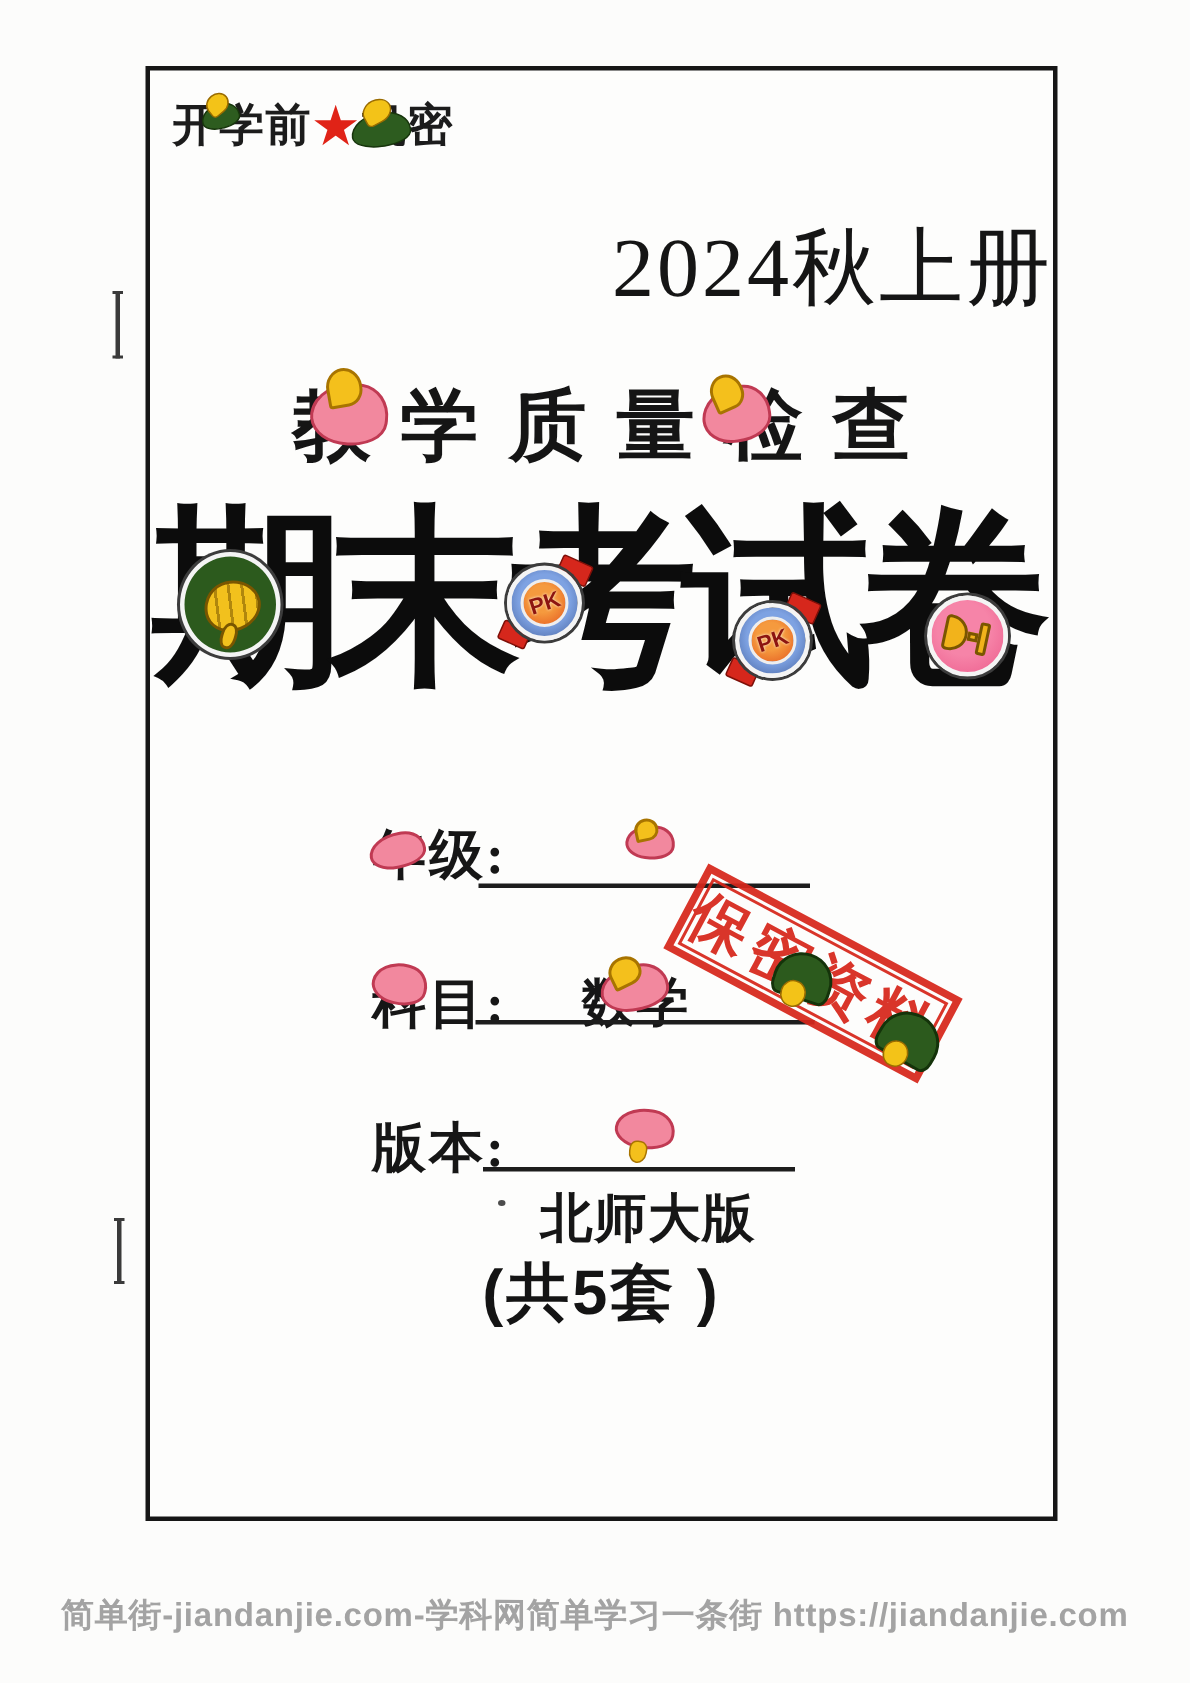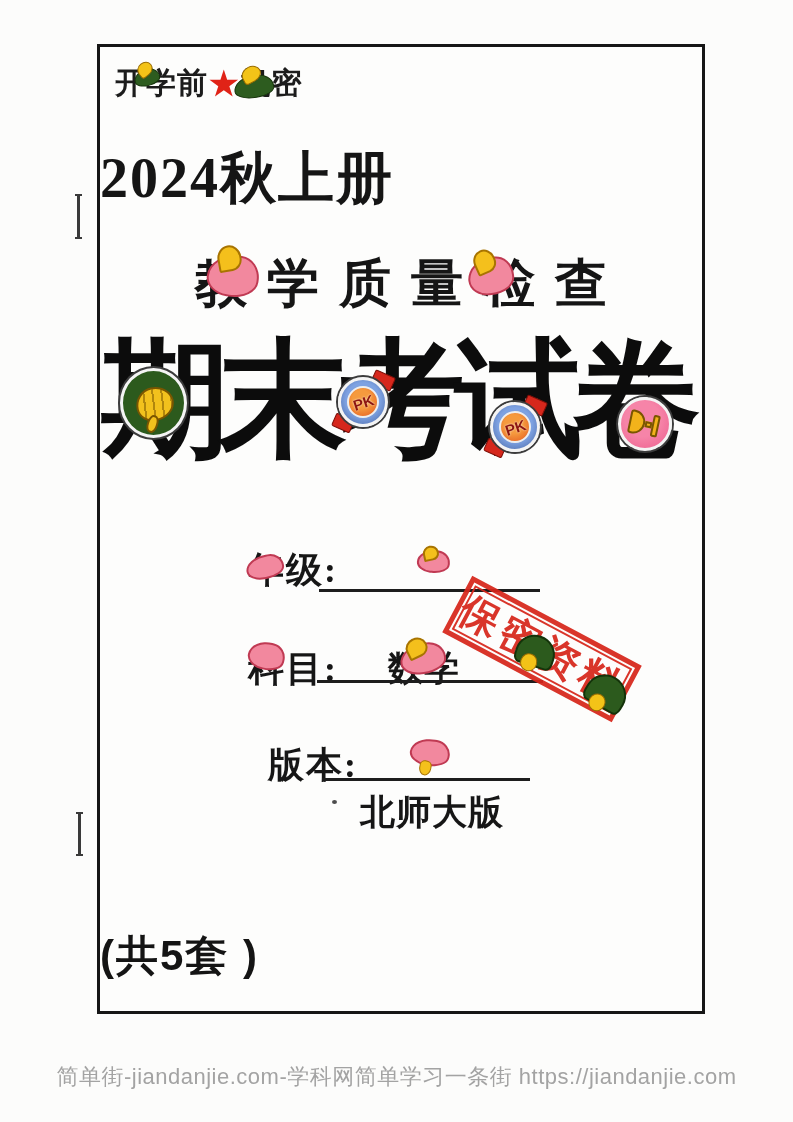--- a/index.html
+++ b/index.html
@@ -41,21 +41,21 @@
   .leaf-sticker::before { content:""; position:absolute; background:#f3c318; border:1px solid #9a6c00;
     border-radius:50% 50% 50% 20%; }
   .leaf-a { left:34px; top:22px; width:26px; height:17px; transform:rotate(-14deg); }
   .leaf-a::before { left:4px; top:-8px; width:14px; height:12px; transform:rotate(-25deg); }
   .leaf-b { left:134px; top:28px; width:40px; height:23px; transform:rotate(-8deg); }
   .leaf-b::before { left:8px; top:-10px; width:18px; height:14px; transform:rotate(-20deg); }
 
   
   .title-year {
     position:absolute; left:0; top:94px; width:100%;
-    text-align:left; font-size:56px; font-weight:700; color:#151515;
+    text-align:right; font-size:56px; font-weight:400; color:#151515;
     font-family:"Liberation Serif", serif; letter-spacing:2px;
   }
   .title-quality {
     position:absolute; left:0; top:202px; width:100%;
     text-align:center; font-size:52px; font-weight:800; color:#151515;
     font-family:"Liberation Serif", serif; letter-spacing:20px; text-indent:20px;
   }
   .title-main {
     position:absolute; left:0; top:282px; width:100%;
     text-align:center; font-size:128px; font-weight:900; color:#0c0c0c;
@@ -115,21 +115,21 @@
 
   
   .field-label { position:absolute; left:148px; font-size:36px; font-weight:800; color:#161616;
     font-family:"Liberation Serif", serif; letter-spacing:2px; }
   .field-value { position:absolute; font-size:35px; font-weight:800; color:#161616;
     font-family:"Liberation Serif", serif; letter-spacing:1px; }
   .field-line { position:absolute; height:3px; background:#1d1d1d; }
 
   .lbl-1 { top:499px; } .val-1 { left:268px; top:502px; } .line-1 { left:219px; top:542px; width:221px; }
   .lbl-2 { top:598px; } .val-2 { left:288px; top:598px; } .line-2 { left:217px; top:633px; width:226px; }
-  .lbl-3 { top:694px;margin-left:20px; } .val-3 { left:260px; top:695px;margin-top:47px; } .line-3 { left:222px; top:731px; width:208px; }
+  .lbl-3 { top:694px; } .val-3 { left:260px; top:695px;margin-top:47px; } .line-3 { left:222px; top:731px; width:208px; }
 
   .stk-l1 { left:146px; top:508px; width:38px; height:24px; transform:rotate(-10deg); }
   .stk-v1 { left:317px; top:503px; width:33px; height:23px; transform:rotate(6deg); }
   .stk-l2 { left:148px; top:595px; width:37px; height:28px; transform:rotate(14deg); }
   .stk-v2 { left:300px; top:596px; width:46px; height:31px; transform:rotate(-8deg); }
   .stk-v3 { left:310px; top:692px; width:40px; height:27px; transform:rotate(10deg); }
 
   .speck { position:absolute; left:232px; top:753px; width:5px; height:4px; background:#4c4c4c; border-radius:50%; }
 
   
@@ -143,27 +143,27 @@
     font-family:"Liberation Serif", serif; white-space:nowrap; }
 
   .green-fan { position:absolute; z-index:5; background:#2c5a1d; border:2px solid #14330a;
     border-radius:50% 50% 15% 15% / 60% 60% 25% 25%; }
   .green-fan::after { content:""; position:absolute; left:18%; bottom:-28%; width:40%; height:55%;
     background:#f3c318; border:1px solid #9a6c00; border-radius:50%; }
   .gf1 { left:416px; top:588px; width:40px; height:32px; transform:rotate(18deg); }
   .gf2 { left:486px; top:628px; width:42px; height:34px; transform:rotate(30deg); }
 
   
-  .sets-note { position:absolute; left:0; top:881px; width:100%; 
+  .sets-note { position:absolute; left:0; top:787px; width:100%; text-align:center;
     font-size:42px; font-weight:800; color:#141414; font-family:"Liberation Sans", sans-serif;
     letter-spacing:2px; }
 
   
   .footer { position:absolute; left:0; top:1062px; width:793px; text-align:center;
-    font-size:22px; color:#a3a3a3; font-family:"Liberation Sans", sans-serif; letter-spacing:.5px; }
+    font-size:22px; color:#a3a3a3; font-family:"Liberation Sans", sans-serif; letter-spacing:.5px;font-weight:bold; }
 </style>
 </head>
 <body>
 
 <div class="reg-mark reg-top"></div>
 <div class="reg-mark reg-bottom"></div>
 
 <div class="frame">
 
   <div class="header-label"><span>开学前</span><span class="star">★</span><span>机密</span></div>

